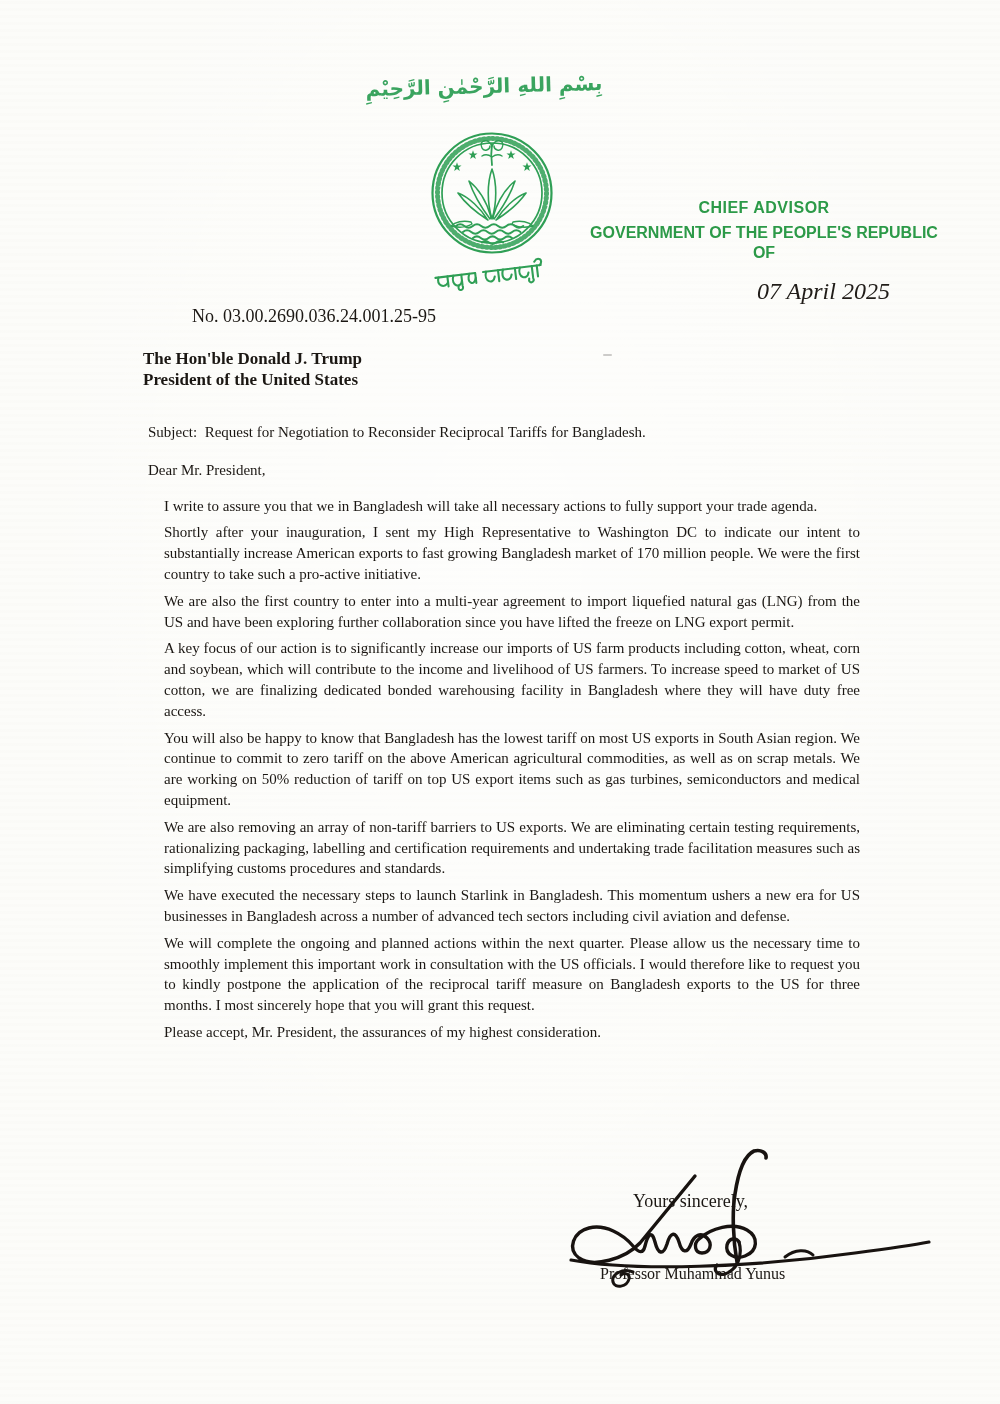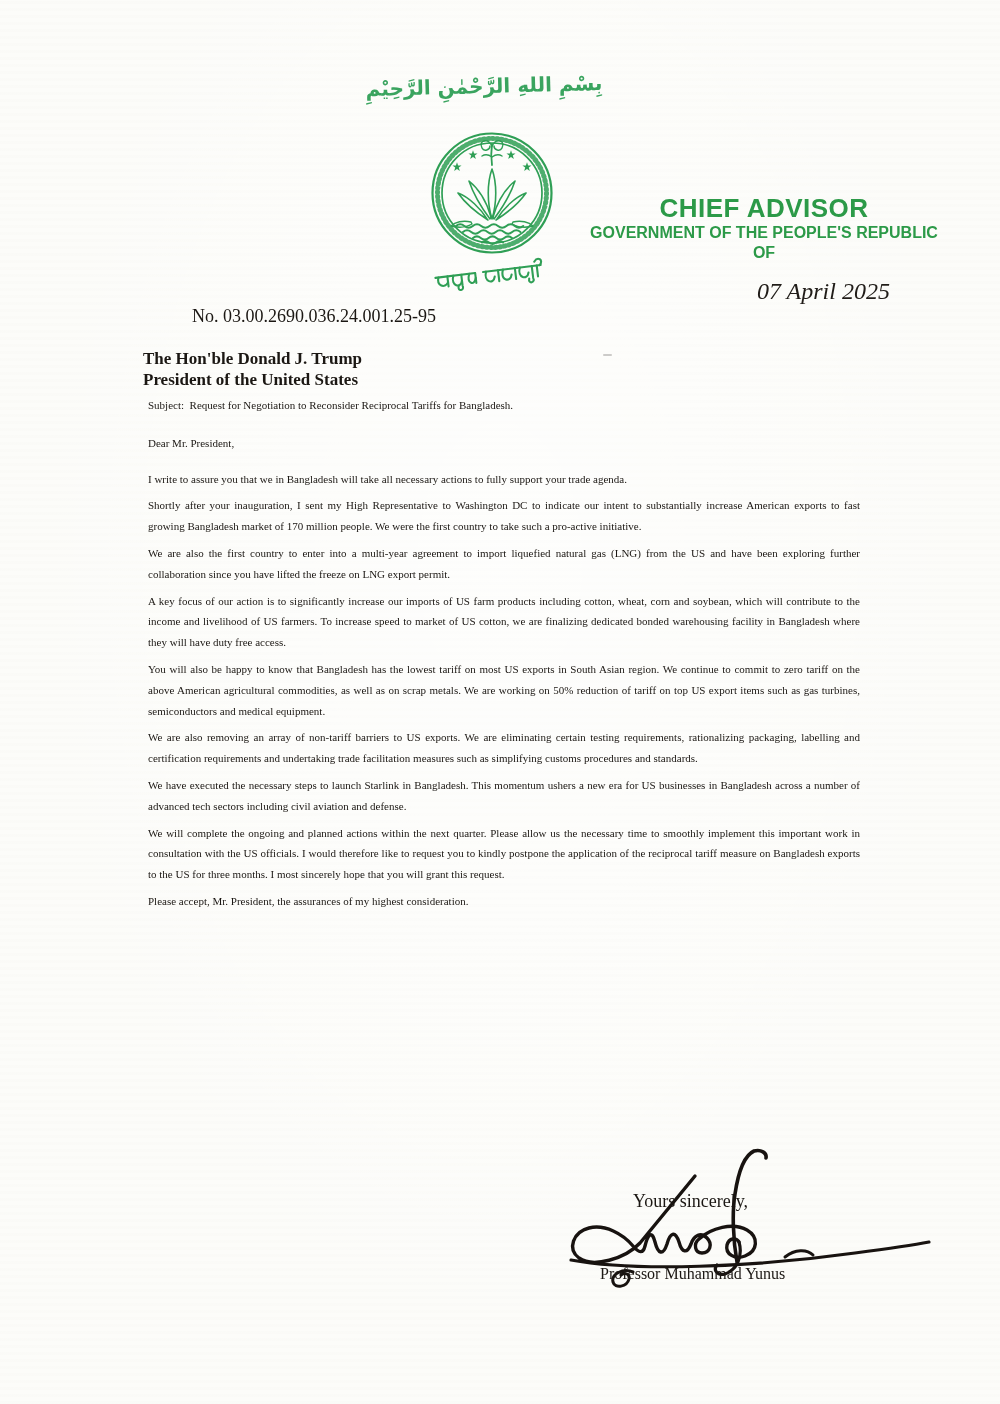--- a/index.html
+++ b/index.html
@@ -30,34 +30,34 @@
   
   .emblem{position:absolute;left:419px;top:131px;width:146px;height:166px;}
   
   .letterhead{
     position:absolute;left:578px;top:196px;width:372px;
     text-align:center;
     font-family:"Liberation Sans", sans-serif;
     color:#2c9a48;
     font-weight:bold;
   }
-  .letterhead .title{font-size:26px;letter-spacing:.5px;line-height:24px;margin:0;}
+  .letterhead .title{font-size:16px;letter-spacing:.5px;line-height:24px;margin:0;}
   .letterhead .org{font-size:16px;line-height:20px;margin-top:3px;}
   .date{
     position:absolute;left:757px;top:278px;
     font-size:24px;color:#201c18;font-style:italic;
   }
   .refno{position:absolute;left:148px;top:306px;font-size:18px;margin-left:44px;}
   .recipient{position:absolute;left:143px;top:348px;font-size:17px;line-height:21px;font-weight:bold;}
   .letter-body{
-    position:absolute;left:148px;top:395px;width:712px;
-    font-size:11px;line-height:20.8px;
+    position:absolute;left:148px;top:422px;width:712px;
+    font-size:15px;line-height:20.8px;
     text-align:justify;
   }
-  .letter-body p{margin:0 0 6px 0;}
+  .letter-body p{margin:0 0 6px 16px;}
   .letter-body .subject{margin:0 0 17px 0;white-space:pre-wrap;}
   .letter-body .salutation{margin:0 0 15px 0;}
   .valediction{position:absolute;left:633px;top:1191px;font-size:18px;}
   .signatory{position:absolute;left:600px;top:1265px;font-size:16px;}
   .signature-svg{position:absolute;left:555px;top:1146px;width:395px;height:158px;}
   .speck{position:absolute;left:603px;top:354px;width:9px;height:2px;background:rgba(60,55,50,.25);border-radius:2px;}
 </style>
 </head>
 <body>
 

